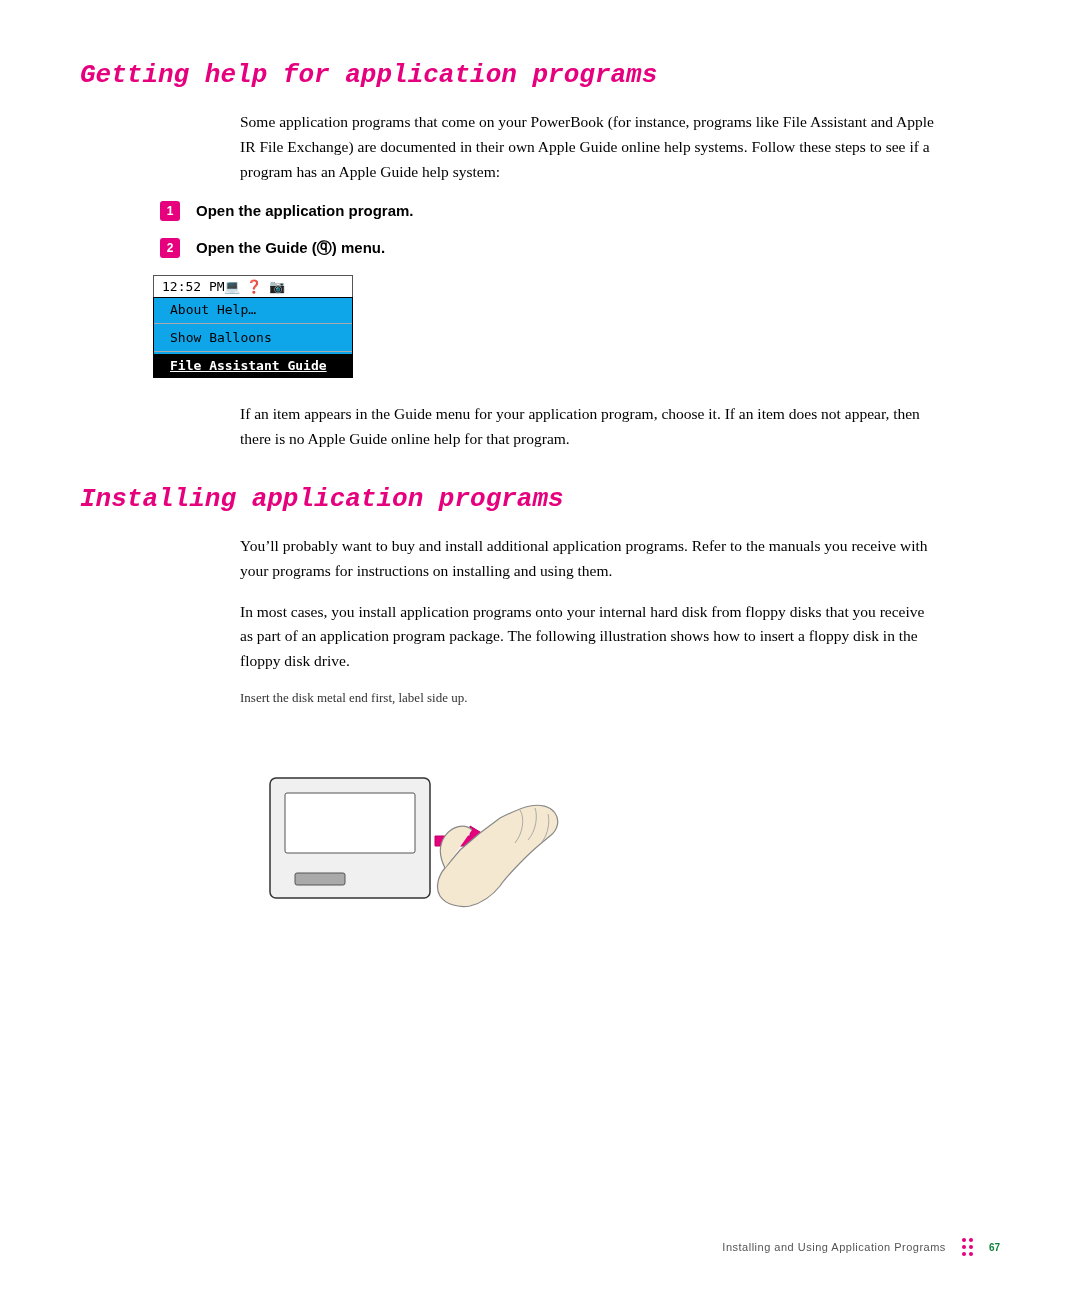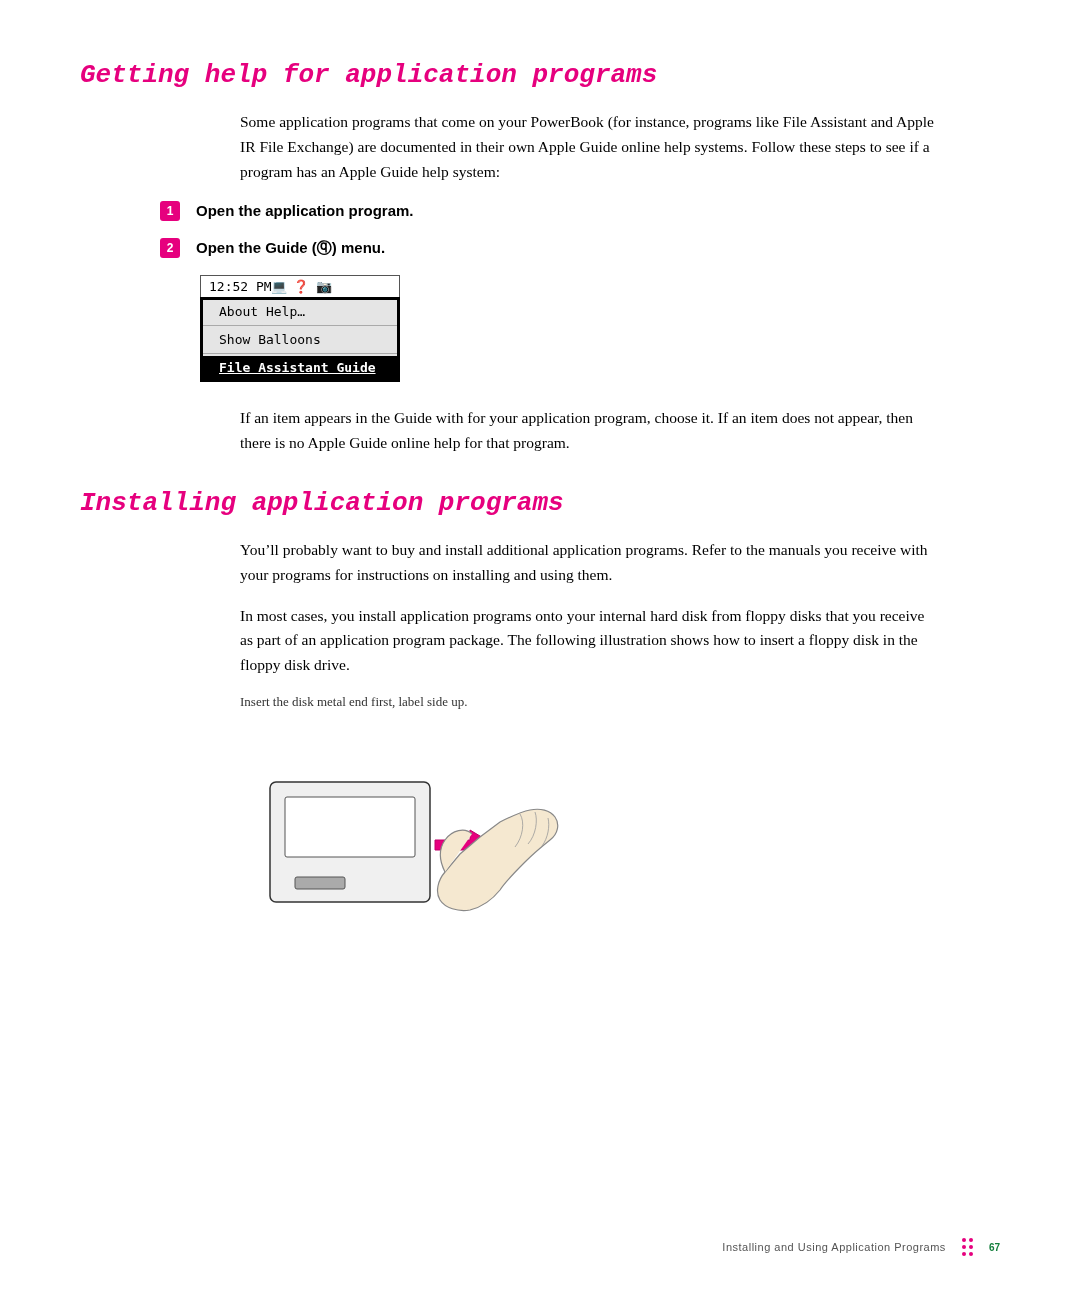--- a/index.html
+++ b/index.html
@@ -73,21 +73,21 @@
     .step-text {
       margin-left: 16px;
       font-family: Arial, Helvetica, sans-serif;
       font-size: 15px;
       font-weight: bold;
       line-height: 1.5;
     }
 
     
     .menu-illustration {
-      margin-left: 120px;
+      margin-left: 73px;
       margin-bottom: 24px;
       display: inline-block;
       border-radius: 21px;
     }
 
     .menu-bar {
       display: flex;
       align-items: center;
       background: #ffffff;
       border: 1px solid #555;
@@ -101,22 +101,22 @@
     .menu-bar-time {
       font-size: 13px;
       font-family: "Monaco", monospace;
     }
 
     .menu-bar-icon {
       font-size: 13px;
     }
 
     .menu-dropdown {
-      border: 3px solid #000000;
-      background: #e5e5e5;
+      border: 1px solid #000000;
+      background: #0ea5e9;
       min-width: 200px;
       font-family: "Chicago", "Monaco", monospace;
       font-size: 13px;
     }
 
     .menu-item {
       padding: 4px 16px;
       font-size: 13px;
       font-family: "Monaco", monospace;
       white-space: nowrap;
@@ -242,21 +242,21 @@
     <div class="menu-dropdown">
       <div class="menu-item">About Help…</div>
       <div class="menu-divider"></div>
       <div class="menu-item">Show Balloons</div>
       <div class="menu-divider"></div>
       <div class="menu-item selected">File Assistant Guide</div>
     </div>
   </div>
 
   
-  <p class="body-text">If an item appears in the Guide with for your application program, choose it. If an item does not appear, then there is no Apple Guide online help for that program.</p>
+  <p class="body-text">If an item appears in the Guide menu for your application program, choose it. If an item does not appear, then there is no Apple Guide online help for that program.</p>
 
   
   <div class="section2">
     <h2 class="section-heading">Installing application programs</h2>
 
     <p class="body-text">You’ll probably want to buy and install additional application programs. Refer to the manuals you receive with your programs for instructions on installing and using them.</p>
 
     <p class="body-text">In most cases, you install application programs onto your internal hard disk from floppy disks that you receive as part of an application program package. The following illustration shows how to insert a floppy disk in the floppy disk drive.</p>
 
     <p class="floppy-caption">Insert the disk metal end first, label side up.</p>

